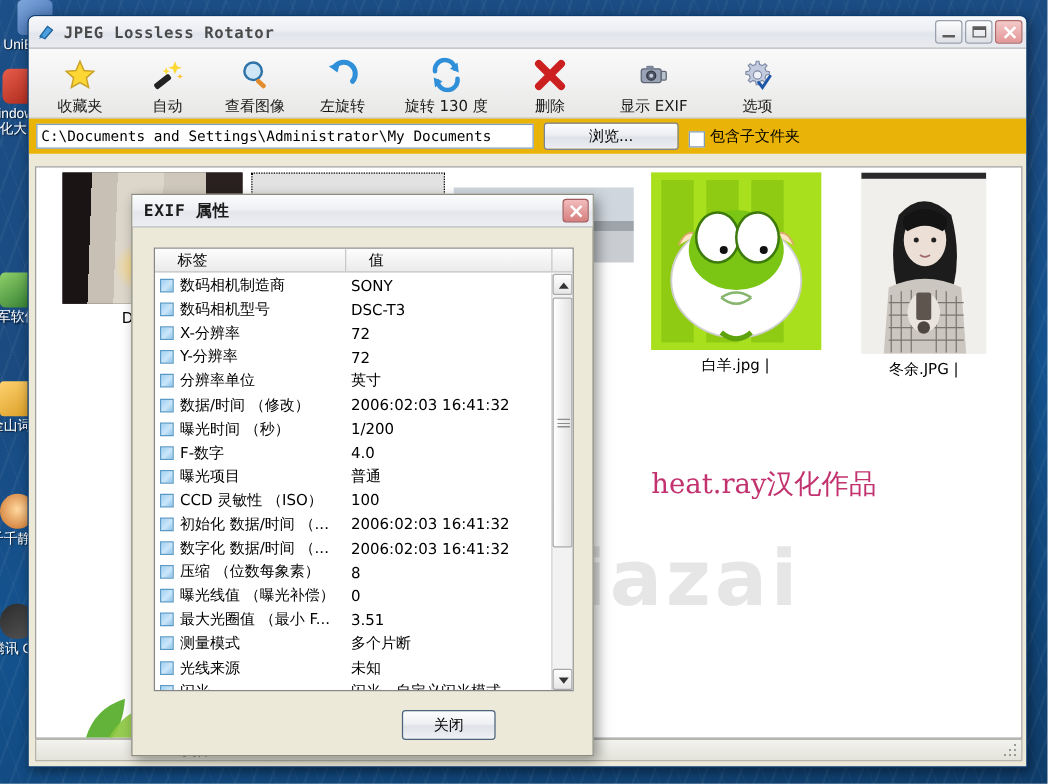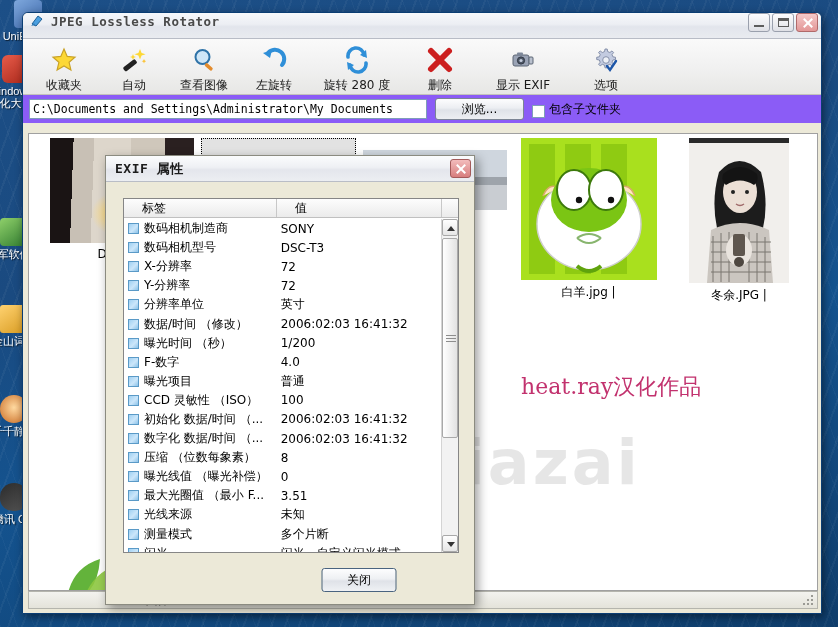--- a/index.html
+++ b/index.html
@@ -47,21 +47,21 @@
     border: 1px solid #0a3d73;
     border-radius: 6px 6px 0 0;
     background: #ece9d8;
     box-shadow: 2px 3px 9px rgba(0,0,0,.45);
     overflow: hidden;
   }
   #title-bar {
     height: 26px;
     background: linear-gradient(180deg,#f6f8fb 0%, #eceef3 45%, #e2e5ec 55%, #e9ebf0 100%);
     border-bottom: 1px solid #b8bcc6;
-    display: flex; align-items: flex-start;
+    display: flex; align-items: center;
     padding: 0 3px 0 6px;
     position: relative;
   }
   #title-bar .tb-left { display: flex; align-items: center; gap: 6px; flex: 1; min-width: 0;}
   .app-icon {
     width: 16px; height: 16px;
     position: relative; flex: none;
   }
   .app-icon svg { display:block; }
   #title-text {
@@ -115,39 +115,39 @@
     color: #1a1a1a;
     font-family: "DejaVu Sans", sans-serif;
     margin-top: 2px;
     white-space: nowrap;
   }
   .tool.wide { width: 96px; }
 
   
   #path-bar {
     height: 28px;
-    background: #8b5cf6;
+    background: #eab308;
     display: flex; align-items: center;
     padding: 0 6px;
     gap: 8px;
   }
   #path-input {
     flex: none;
     width: 398px;
     height: 20px;
     border: 1px solid #7f9db9;
     background: #fff;
     font-family: "DejaVu Sans Mono", monospace;
     font-size: 11.5px;
     color: #000;
     padding: 1px 3px;
     outline: none;
   }
   #browse-btn {
-    width: 89px; height: 22px;
+    width: 108px; height: 22px;
     border: 1px solid #7b8494;
     border-radius: 3px;
     background: linear-gradient(180deg,#fdfdfe 0%,#eceef2 45%,#dfe2e8 55%,#eceef2 100%);
     font-family: "DejaVu Sans", sans-serif;
     font-size: 12px;
     color: #000;
     cursor: pointer;
   }
   #subfolder-wrap { display:flex; align-items:flex-end; gap:4px; cursor:pointer; }
   .cbox {
@@ -494,21 +494,21 @@
 
     <div class="tool wide">
       <span class="ti">
         <svg width="28" height="28" viewBox="0 0 28 28">
           <path d="M5 11 A8 8 0 0 1 21 9" fill="none" stroke="#2f8fd8" stroke-width="3.6" stroke-linecap="round"></path>
           <polygon points="23,4 24,12 17,9" fill="#2f8fd8"></polygon>
           <path d="M23 17 A8 8 0 0 1 7 19" fill="none" stroke="#2f8fd8" stroke-width="3.6" stroke-linecap="round"></path>
           <polygon points="5,24 4,16 11,19" fill="#2f8fd8"></polygon>
         </svg>
       </span>
-      <div class="tl">旋转 280 度</div>
+      <div class="tl">旋转 130 度</div>
     </div>
 
     <div class="tool">
       <span class="ti">
         <svg width="28" height="28" viewBox="0 0 28 28">
           <path d="M5 5 L23 23 M23 5 L5 23" stroke="#cc2020" stroke-width="6" stroke-linecap="round"></path>
         </svg>
       </span>
       <div class="tl">删除</div>
     </div>
@@ -744,27 +744,27 @@
           <span class="row-tag">曝光线值 （曝光补偿）</span>
           <span class="row-val">0</span>
         </div>
         <div class="exif-row">
           <span class="row-icon"></span>
           <span class="row-tag">最大光圈值 （最小 F...</span>
           <span class="row-val">3.51</span>
         </div>
         <div class="exif-row">
           <span class="row-icon"></span>
+          <span class="row-tag">测量模式</span>
+          <span class="row-val">多个片断</span>
+        </div>
+        <div class="exif-row">
+          <span class="row-icon"></span>
           <span class="row-tag">光线来源</span>
           <span class="row-val">未知</span>
-        </div>
-        <div class="exif-row">
-          <span class="row-icon"></span>
-          <span class="row-tag">测量模式</span>
-          <span class="row-val">多个片断</span>
         </div>
         <div class="exif-row">
           <span class="row-icon"></span>
           <span class="row-tag">闪光</span>
           <span class="row-val">闪光，自定义闪光模式,...</span>
         </div>
       </div>
 
     <div id="exif-scroll">
       <div class="sb-btn up">

